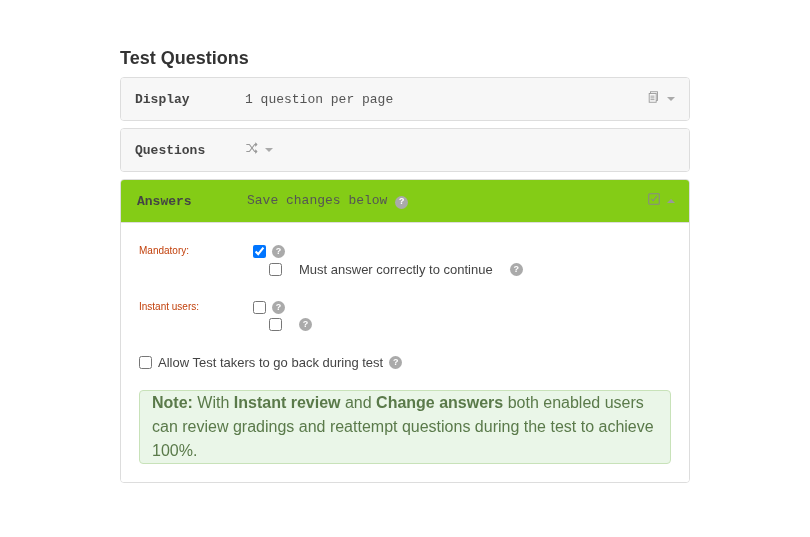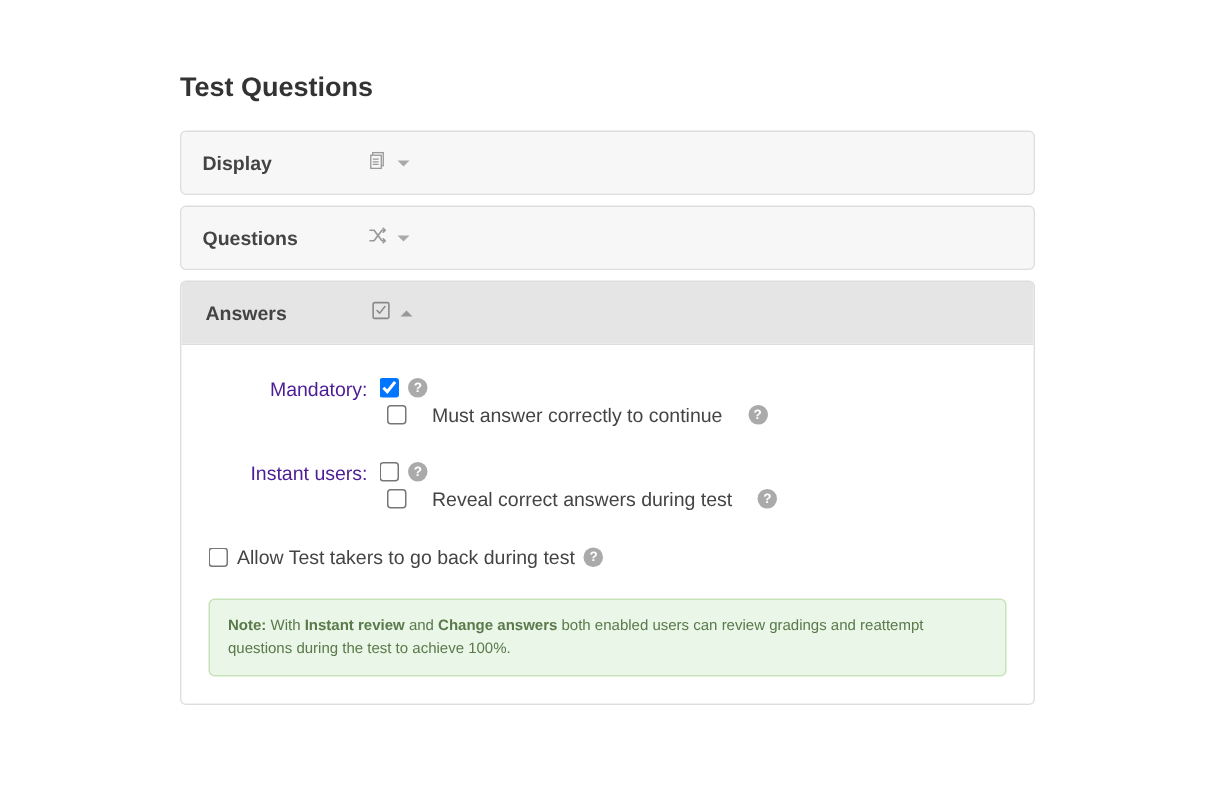--- a/index.html
+++ b/index.html
@@ -7,37 +7,38 @@
       font-family: "Helvetica Neue", Helvetica, Arial, sans-serif;
       font-size: 13px;
       color: #333;
       background: #fff;
       padding: 48px 120px;
     }
     h3.page-title {
       font-size: 18px;
       font-weight: bold;
       color: #333;
-      margin-bottom: 18px;
+      margin-bottom: 8px;
     }
     .panel {
       border: 1px solid #ddd;
       border-radius: 4px;
       margin-bottom: 7px;
       overflow: hidden;
     }
     .panel-header {
       display: flex;
       align-items: center;
       padding: 12px 14px;
       background: #f7f7f7;
       cursor: pointer;
+      font-family: Liberation Mono, monospace;
     }
     .panel-header.active {
-      background: #e5e5e5;
+      background: #84cc16;
       padding-left: 16px;
     }
     .panel-header .label {
       font-weight: bold;
       color: #444;
       width: 110px;
       flex-shrink: 0;
       font-size: 13px;
     }
     .panel-header .value {
@@ -55,39 +56,39 @@
       padding: 22px 18px 18px 18px;
       background: #fff;
       border-top: 1px solid #ddd;
     }
     .form-row {
       display: flex;
       margin-bottom: 6px;
     }
     .form-row .row-label {
       width: 114px;
-      text-align: right;
-      color: #4c1d95;
+      text-align: left;
+      color: #c2410c;
       padding-top: 0px;
       padding-right: 8px;
-      font-size: 13px;
+      font-size: 10px;
     }
     .form-row .row-controls {
       flex: 1;
     }
     .checkbox-line {
       display: flex;
       align-items: center;
       gap: 6px;
       margin-bottom: 4px;
       font-size: 13px;
       color: #444;
     }
     .checkbox-line.indented {
-      margin-left: 5px;
+      margin-left: 16px;
       gap: 17px;
     }
     .checkbox-line input[type="checkbox"] {
       width: 13px;
       height: 13px;
       cursor: pointer;
     }
     .spacer { height: 14px; }
     .help-icon {
       display: inline-flex;
@@ -98,26 +99,26 @@
       border-radius: 50%;
       background: #aaa;
       color: #fff;
       font-size: 9px;
       font-weight: bold;
       cursor: pointer;
       line-height: 1;
     }
     .note-box {
       margin-top: 16px;
-      padding: 10px 12px;
+      padding: 0 12px;
       background: #eaf6e8;
       border: 1px solid #c8e2b9;
       border-radius: 4px;
       color: #5a7a4a;
-      font-size: 10px;
+      font-size: 16px;
       line-height: 1.5;
     }
     .note-box b { color: #5a7a4a; }
     .chevron {
       width: 0;
       height: 0;
       border-left: 4px solid transparent;
       border-right: 4px solid transparent;
     }
     .chevron.down { border-top: 4px solid #aaa; }
@@ -125,20 +126,21 @@
     svg.ico { width: 14px; height: 14px; }
   </style>
 </head>
 <body>
 
 <h3 class="page-title">Test Questions</h3>
 
 <div class="panel">
   <div class="panel-header">
     <span class="label">Display</span>
+    <span class="value">1 question per page</span>
     <span class="icons">
       <span>
         <svg class="ico" viewBox="0 0 16 16" fill="none" stroke="#999" stroke-width="1">
           <rect x="4" y="2" width="8" height="10"></rect>
           <rect x="2.5" y="4" width="8" height="10" fill="#f7f7f7"></rect>
           <line x1="4" y1="7" x2="8.5" y2="7"></line>
           <line x1="4" y1="9" x2="8.5" y2="9"></line>
           <line x1="4" y1="11" x2="8.5" y2="11"></line>
         </svg>
       </span>
@@ -160,20 +162,24 @@
         </svg>
       </span>
       <span class="chevron down"></span>
     </span>
   </div>
 </div>
 
 <div class="panel">
   <div class="panel-header active">
     <span class="label">Answers</span>
+    <span class="value">
+      <span>Save changes below</span>
+      <span class="help-icon">?</span>
+    </span>
     <span class="icons">
       <span>
         <svg class="ico" viewBox="0 0 16 16" fill="none" stroke="#888" stroke-width="1.2">
           <rect x="2" y="2" width="12" height="12" rx="1"></rect>
           <path d="M5 8 L7 10 L11 5" stroke-linecap="round" stroke-linejoin="round"></path>
         </svg>
       </span>
       <span class="chevron up"></span>
     </span>
   </div>
@@ -199,21 +205,20 @@
 
     <div class="form-row">
       <div class="row-label">Instant users:</div>
       <div class="row-controls">
         <div class="checkbox-line">
           <input type="checkbox" style="">
           <span class="help-icon">?</span>
         </div>
         <div class="checkbox-line indented">
           <input type="checkbox" style="">
-          <span>Reveal correct answers during test</span>
           <span class="help-icon">?</span>
         </div>
       </div>
     </div>
 
     <div class="spacer"></div>
 
     <div class="form-row">
       <div class="row-controls">
         <div class="checkbox-line">

